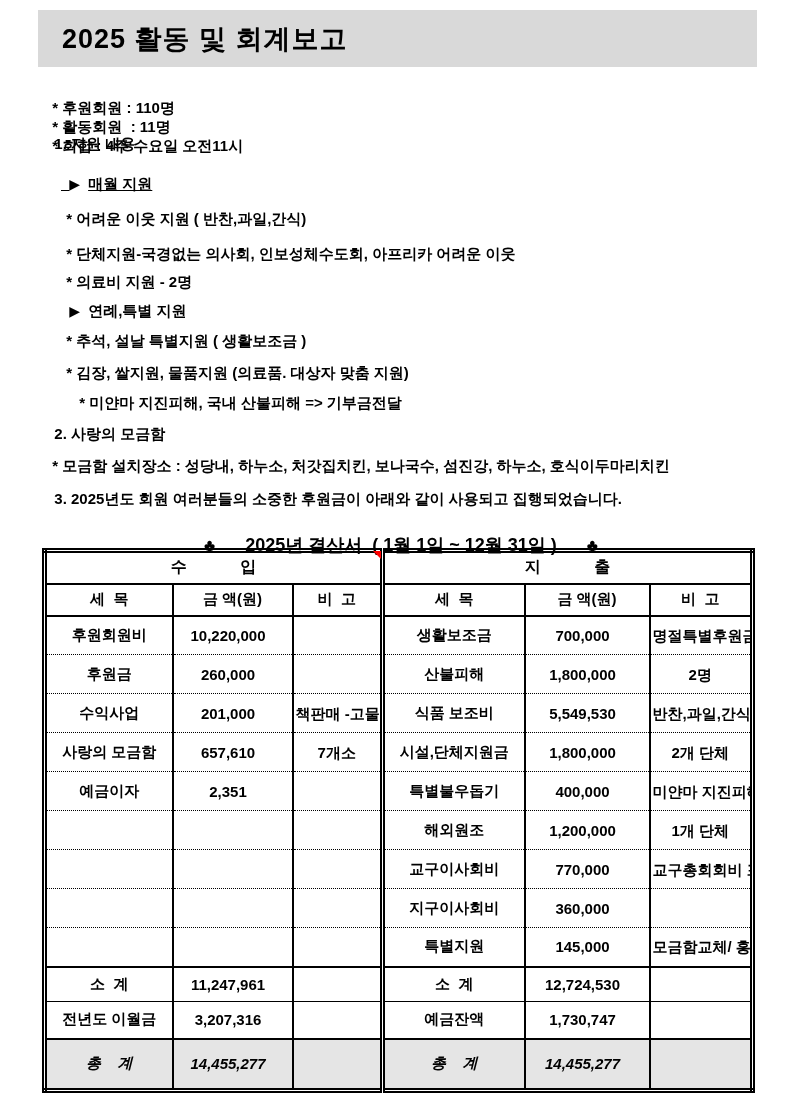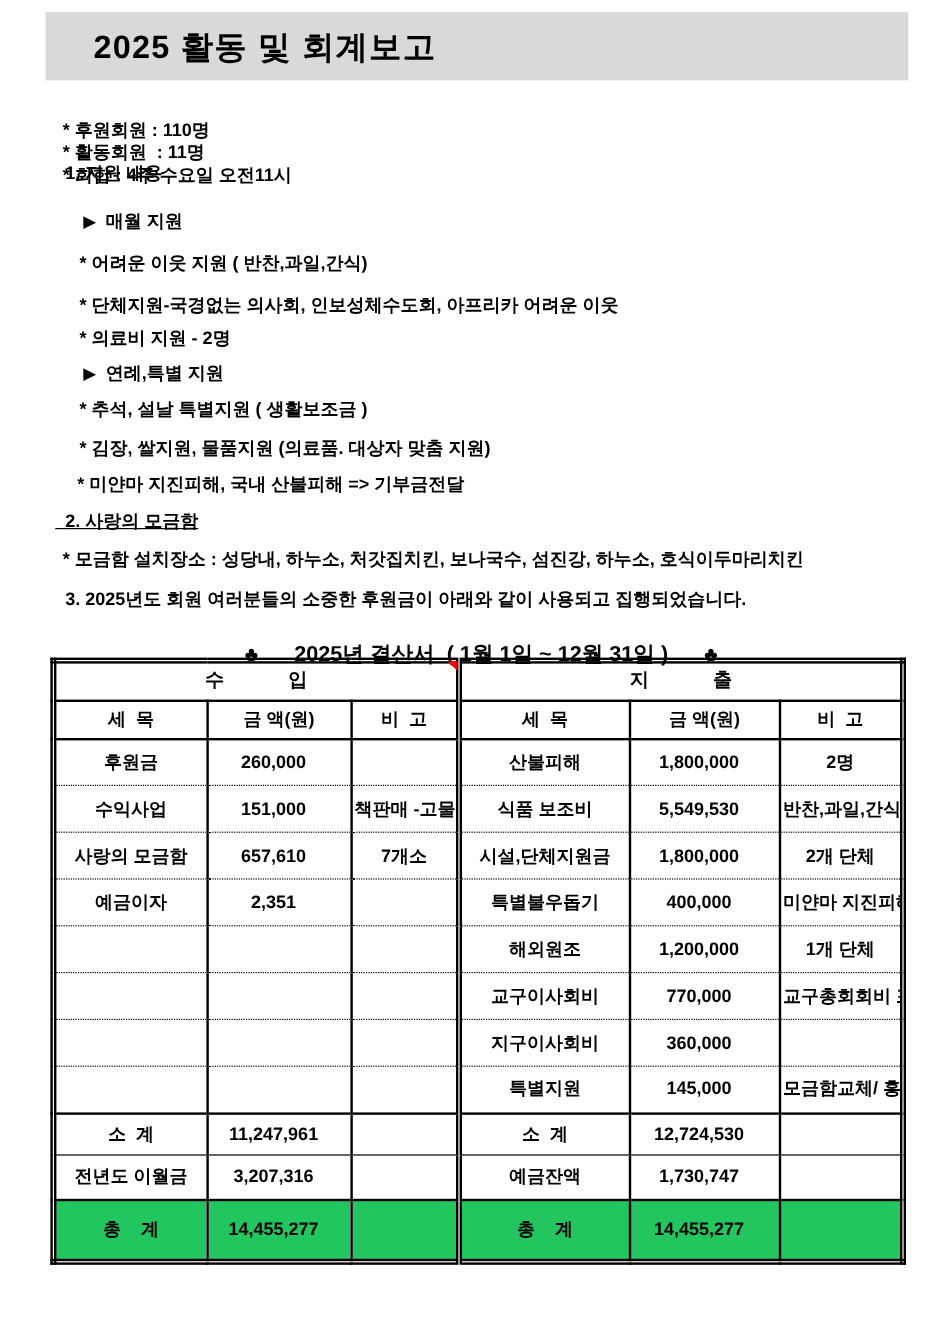--- a/index.html
+++ b/index.html
@@ -5,21 +5,21 @@
   * { margin:0; padding:0; box-sizing:border-box; }
   html,body { background:#ffffff; }
   body {
     width:792px; height:1107px; position:relative; overflow:hidden;
     font-family:"Liberation Sans","DejaVu Sans",sans-serif;
     font-weight:700; color:#000;
   }
   .banner {
     position:absolute; left:38px; top:10px; width:719px; height:57px;
     background:#d9d9d9; display:flex; align-items:center;
-    padding-left:40px; font-size:27px; letter-spacing:1px;
+    padding-left:24px; font-size:27px; letter-spacing:1px;
   }
   .meta {
     position:absolute; left:44px; top:82px; font-size:15px; white-space:pre;
   }
   .meta-item { margin-right:30px; }
   .line {
     position:absolute; font-size:15px; white-space:pre;
   }
   .tri { display:inline-block; margin-right:8px; font-size:14px; }
   .ledger-title {
@@ -41,21 +41,21 @@
   table.ledger th:last-child, table.ledger td:last-child { border-right:none; }
   .mid { border-left:5px double #000 !important; }
   tr.sec-row th { height:33px; font-size:16px; border-bottom:2px solid #000; }
   tr.col-row th { height:32px; font-size:15px; border-bottom:2px solid #000;border-radius:14px; }
   tr.data td { height:39px; font-size:15px; }
   tr.data + tr.data td { border-top:1px dotted #000; }
   td.amt { text-align:right; padding-right:9px; }
   td.note { font-size:11px; line-height:13px; white-space:normal; padding:0 2px; }
   tr.sub td { height:35px; font-size:15px; border-top:2px solid #000;margin-top:32px; }
   tr.carry td { height:37px; font-size:15px; border-top:1px solid #000; }
-  tr.tot td { height:52px; font-size:15px; border-top:2px solid #000; background:#22c55e; }
+  tr.tot td { height:52px; font-size:15px; border-top:2px solid #000; background:#e5e5e5;font-style:italic; }
   .comment-marker {
     position:absolute; left:331px; top:3px; width:0; height:0; z-index:2;
     border-top:8px solid #ff0000; border-left:8px solid transparent;
   }
 </style>
 </head>
 <body>
 
 <div class="banner">
   <span>2025 활동 및 회계보고</span>
@@ -63,45 +63,45 @@
 
 <div class="meta">
   <span class="meta-item">* 후원회원 : 110명</span>
   <span class="meta-item">* 활동회원  : 11명</span>
   <span class="meta-item">* 회합 : 4주 수요일 오전11시</span>
 </div>
 
 <div class="line" style="top:118px;left:46px;">
   <span>1. 지원 내용</span>
 </div>
-<div class="line" style="top:158px;left:61px;">
+<div class="line" style="top:158px;left:61px;text-decoration:underline;">
   <span class="tri">▶</span><span>매월 지원</span>
 </div>
 <div class="line" style="top:193px;left:58px;">
   <span>* 어려운 이웃 지원 ( 반찬,과일,간식)</span>
 </div>
 <div class="line" style="top:228px;left:58px;">
   <span>* 단체지원-국경없는 의사회, 인보성체수도회, 아프리카 어려운 이웃</span>
 </div>
 <div class="line" style="top:256px;left:58px;">
   <span>* 의료비 지원 - 2명</span>
 </div>
 <div class="line" style="top:285px;left:61px;">
   <span class="tri">▶</span><span>연례,특별 지원</span>
 </div>
 <div class="line" style="top:315px;left:58px;">
   <span>* 추석, 설날 특별지원 ( 생활보조금 )</span>
 </div>
 <div class="line" style="top:347px;left:58px;">
   <span>* 김장, 쌀지원, 물품지원 (의료품. 대상자 맞춤 지원)</span>
 </div>
-<div class="line" style="top:377px;left:56px;">
+<div class="line" style="top:377px;left:71px;">
   <span>* 미얀마 지진피해, 국내 산불피해 =&gt; 기부금전달</span>
 </div>
-<div class="line" style="top:408px;left:46px;text-decoration:underline;">
+<div class="line" style="top:408px;left:46px;">
   <span>2. 사랑의 모금함</span>
 </div>
 <div class="line" style="top:440px;left:44px;">
   <span>* 모금함 설치장소 : 성당내, 하누소, 처갓집치킨, 보나국수, 섬진강, 하누소, 호식이두마리치킨</span>
 </div>
 <div class="line" style="top:473px;left:46px;">
   <span>3. 2025년도 회원 여러분들의 소중한 후원금이 아래와 같이 사용되고 집행되었습니다.</span>
 </div>
 
 <div class="ledger-title">
@@ -128,30 +128,38 @@
         <th>세  목</th>
         <th>금 액(원)</th>
         <th>비  고</th>
         <th class="mid">세  목</th>
         <th>금 액(원)</th>
         <th>비  고</th>
       </tr>
     </thead>
     <tbody>
       <tr class="data">
+        <td>후원회원비</td>
+        <td class="amt">10,220,000</td>
+        <td class="note"></td>
+        <td class="mid">생활보조금</td>
+        <td class="amt">700,000</td>
+        <td class="note">명절특별후원금</td>
+      </tr>
+      <tr class="data">
         <td>후원금</td>
         <td class="amt">260,000</td>
         <td class="note"></td>
         <td class="mid">산불피해</td>
         <td class="amt">1,800,000</td>
         <td class="note">2명</td>
       </tr>
       <tr class="data">
         <td>수익사업</td>
-        <td class="amt">151,000</td>
+        <td class="amt">201,000</td>
         <td class="note">책판매 -고물상</td>
         <td class="mid">식품 보조비</td>
         <td class="amt">5,549,530</td>
         <td class="note">반찬,과일,간식 지원</td>
       </tr>
       <tr class="data">
         <td>사랑의 모금함</td>
         <td class="amt">657,610</td>
         <td class="note">7개소</td>
         <td class="mid">시설,단체지원금</td>

